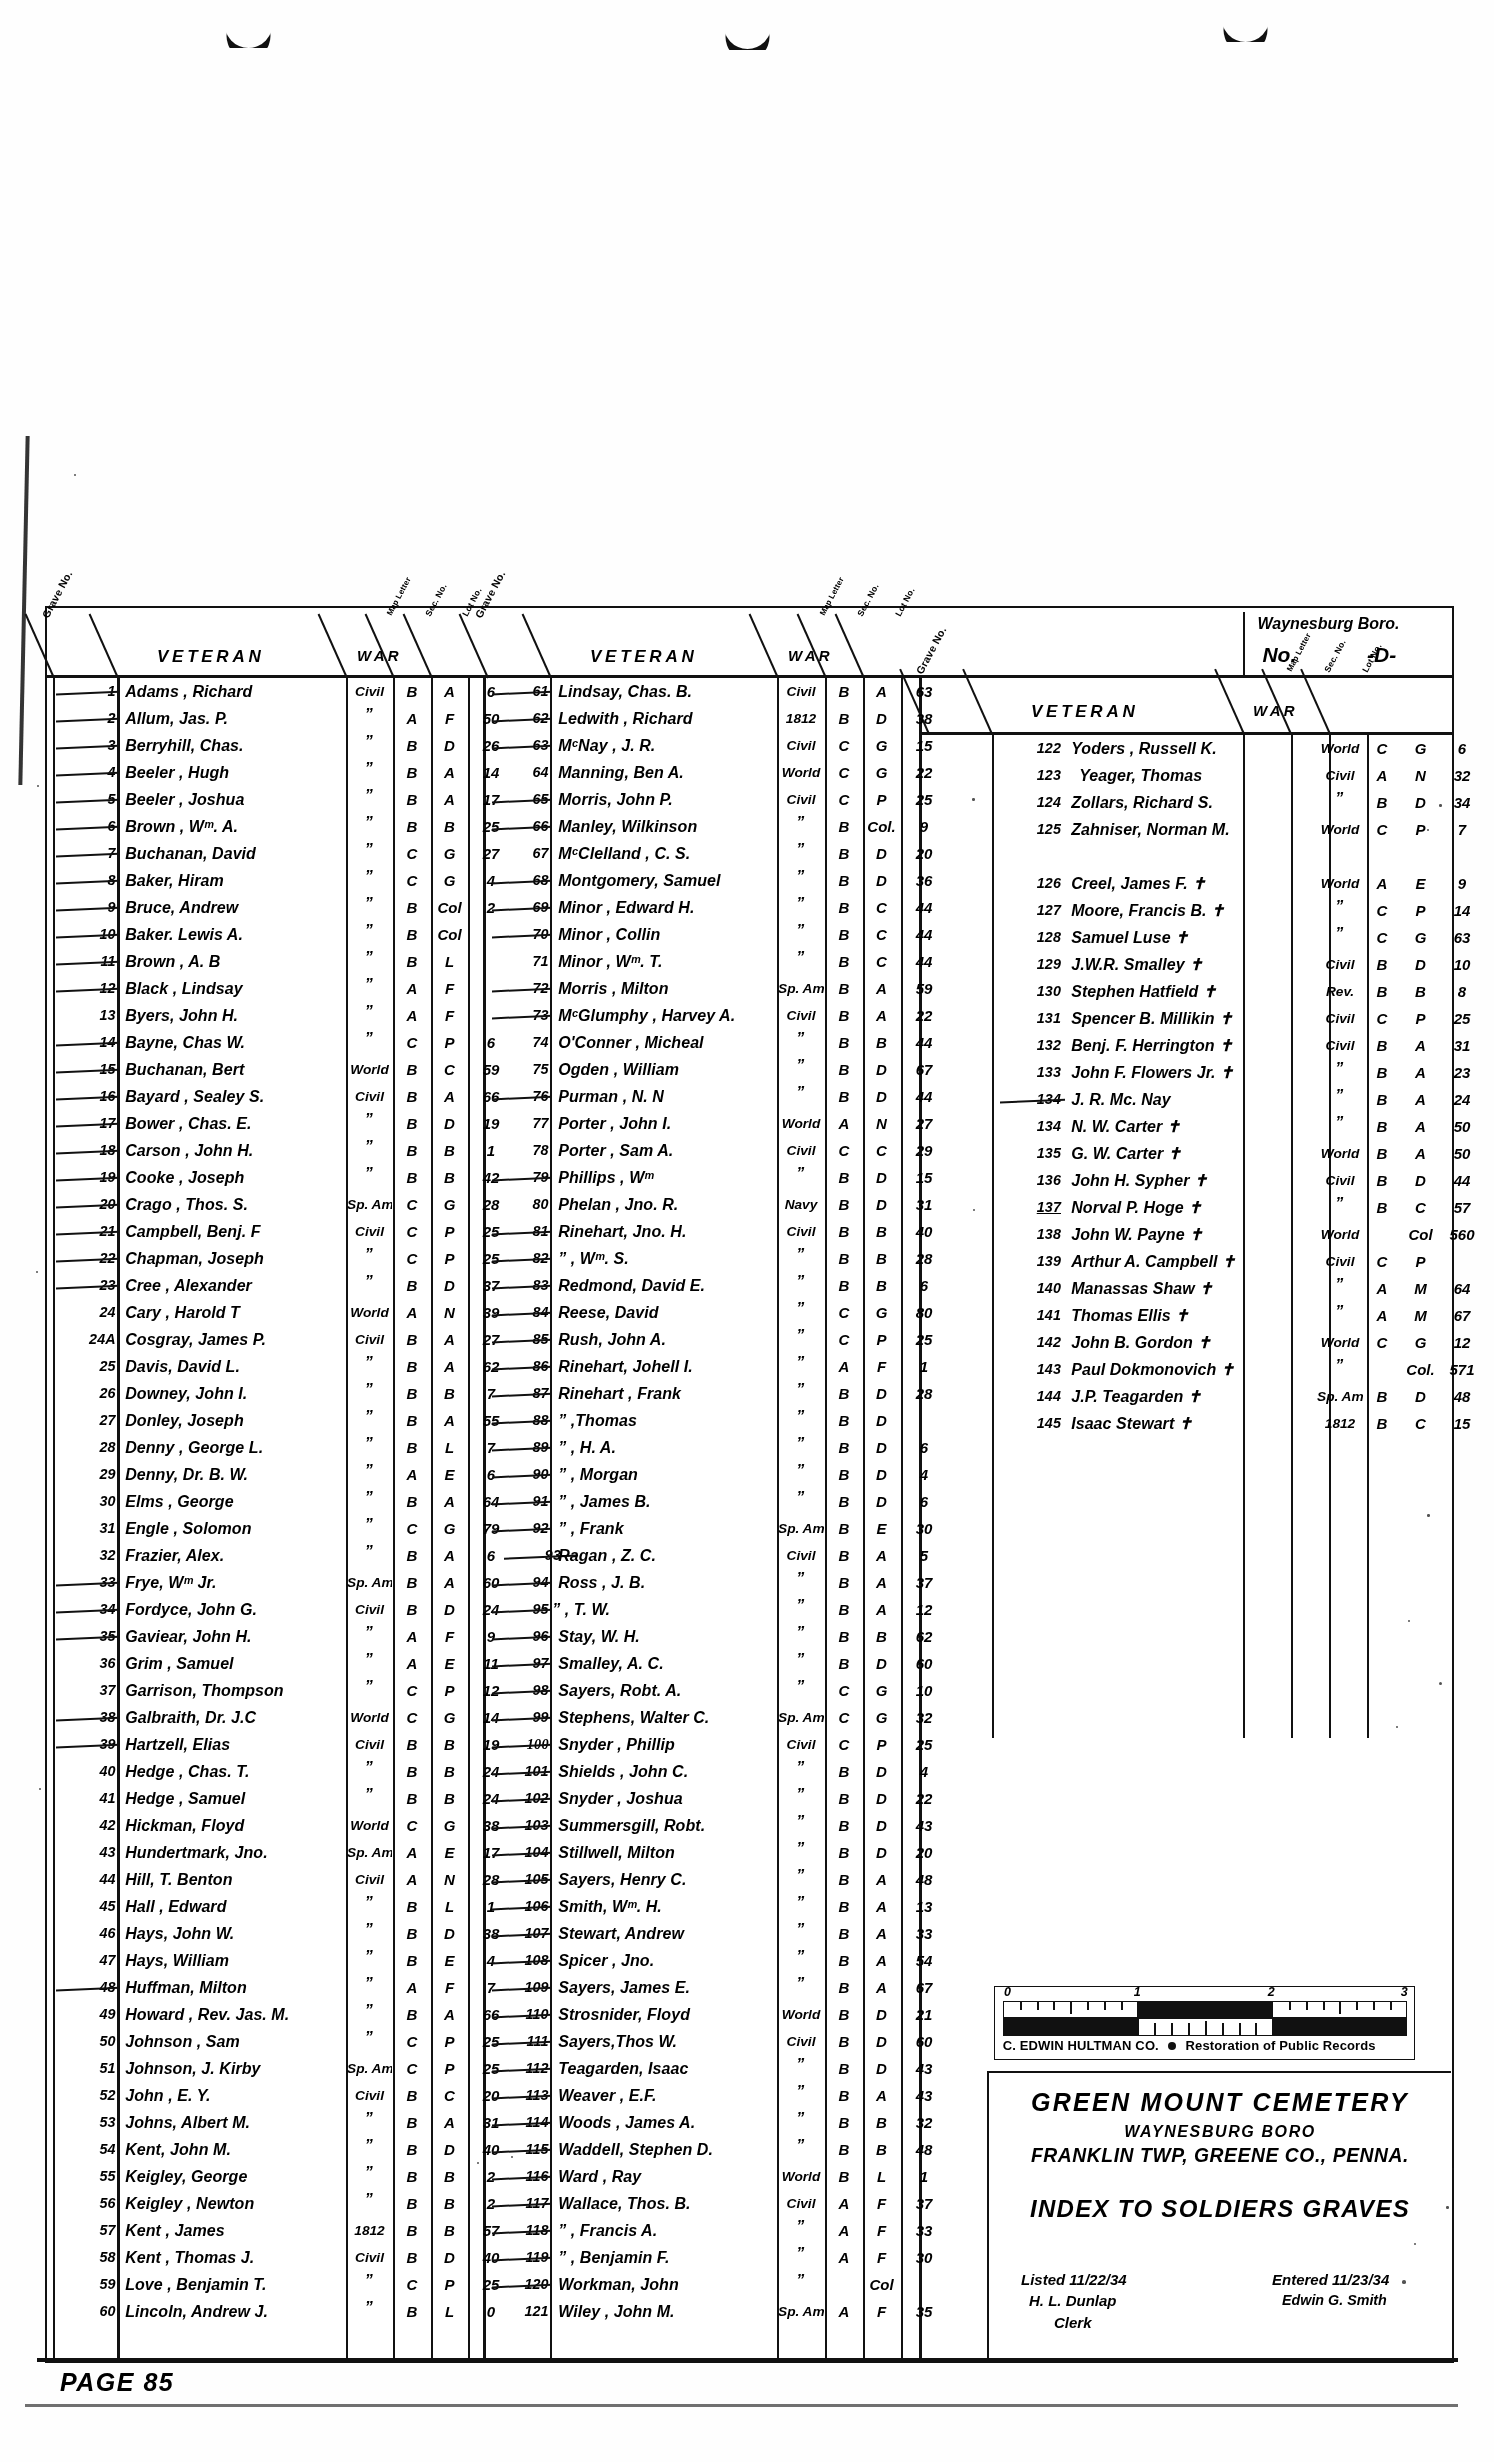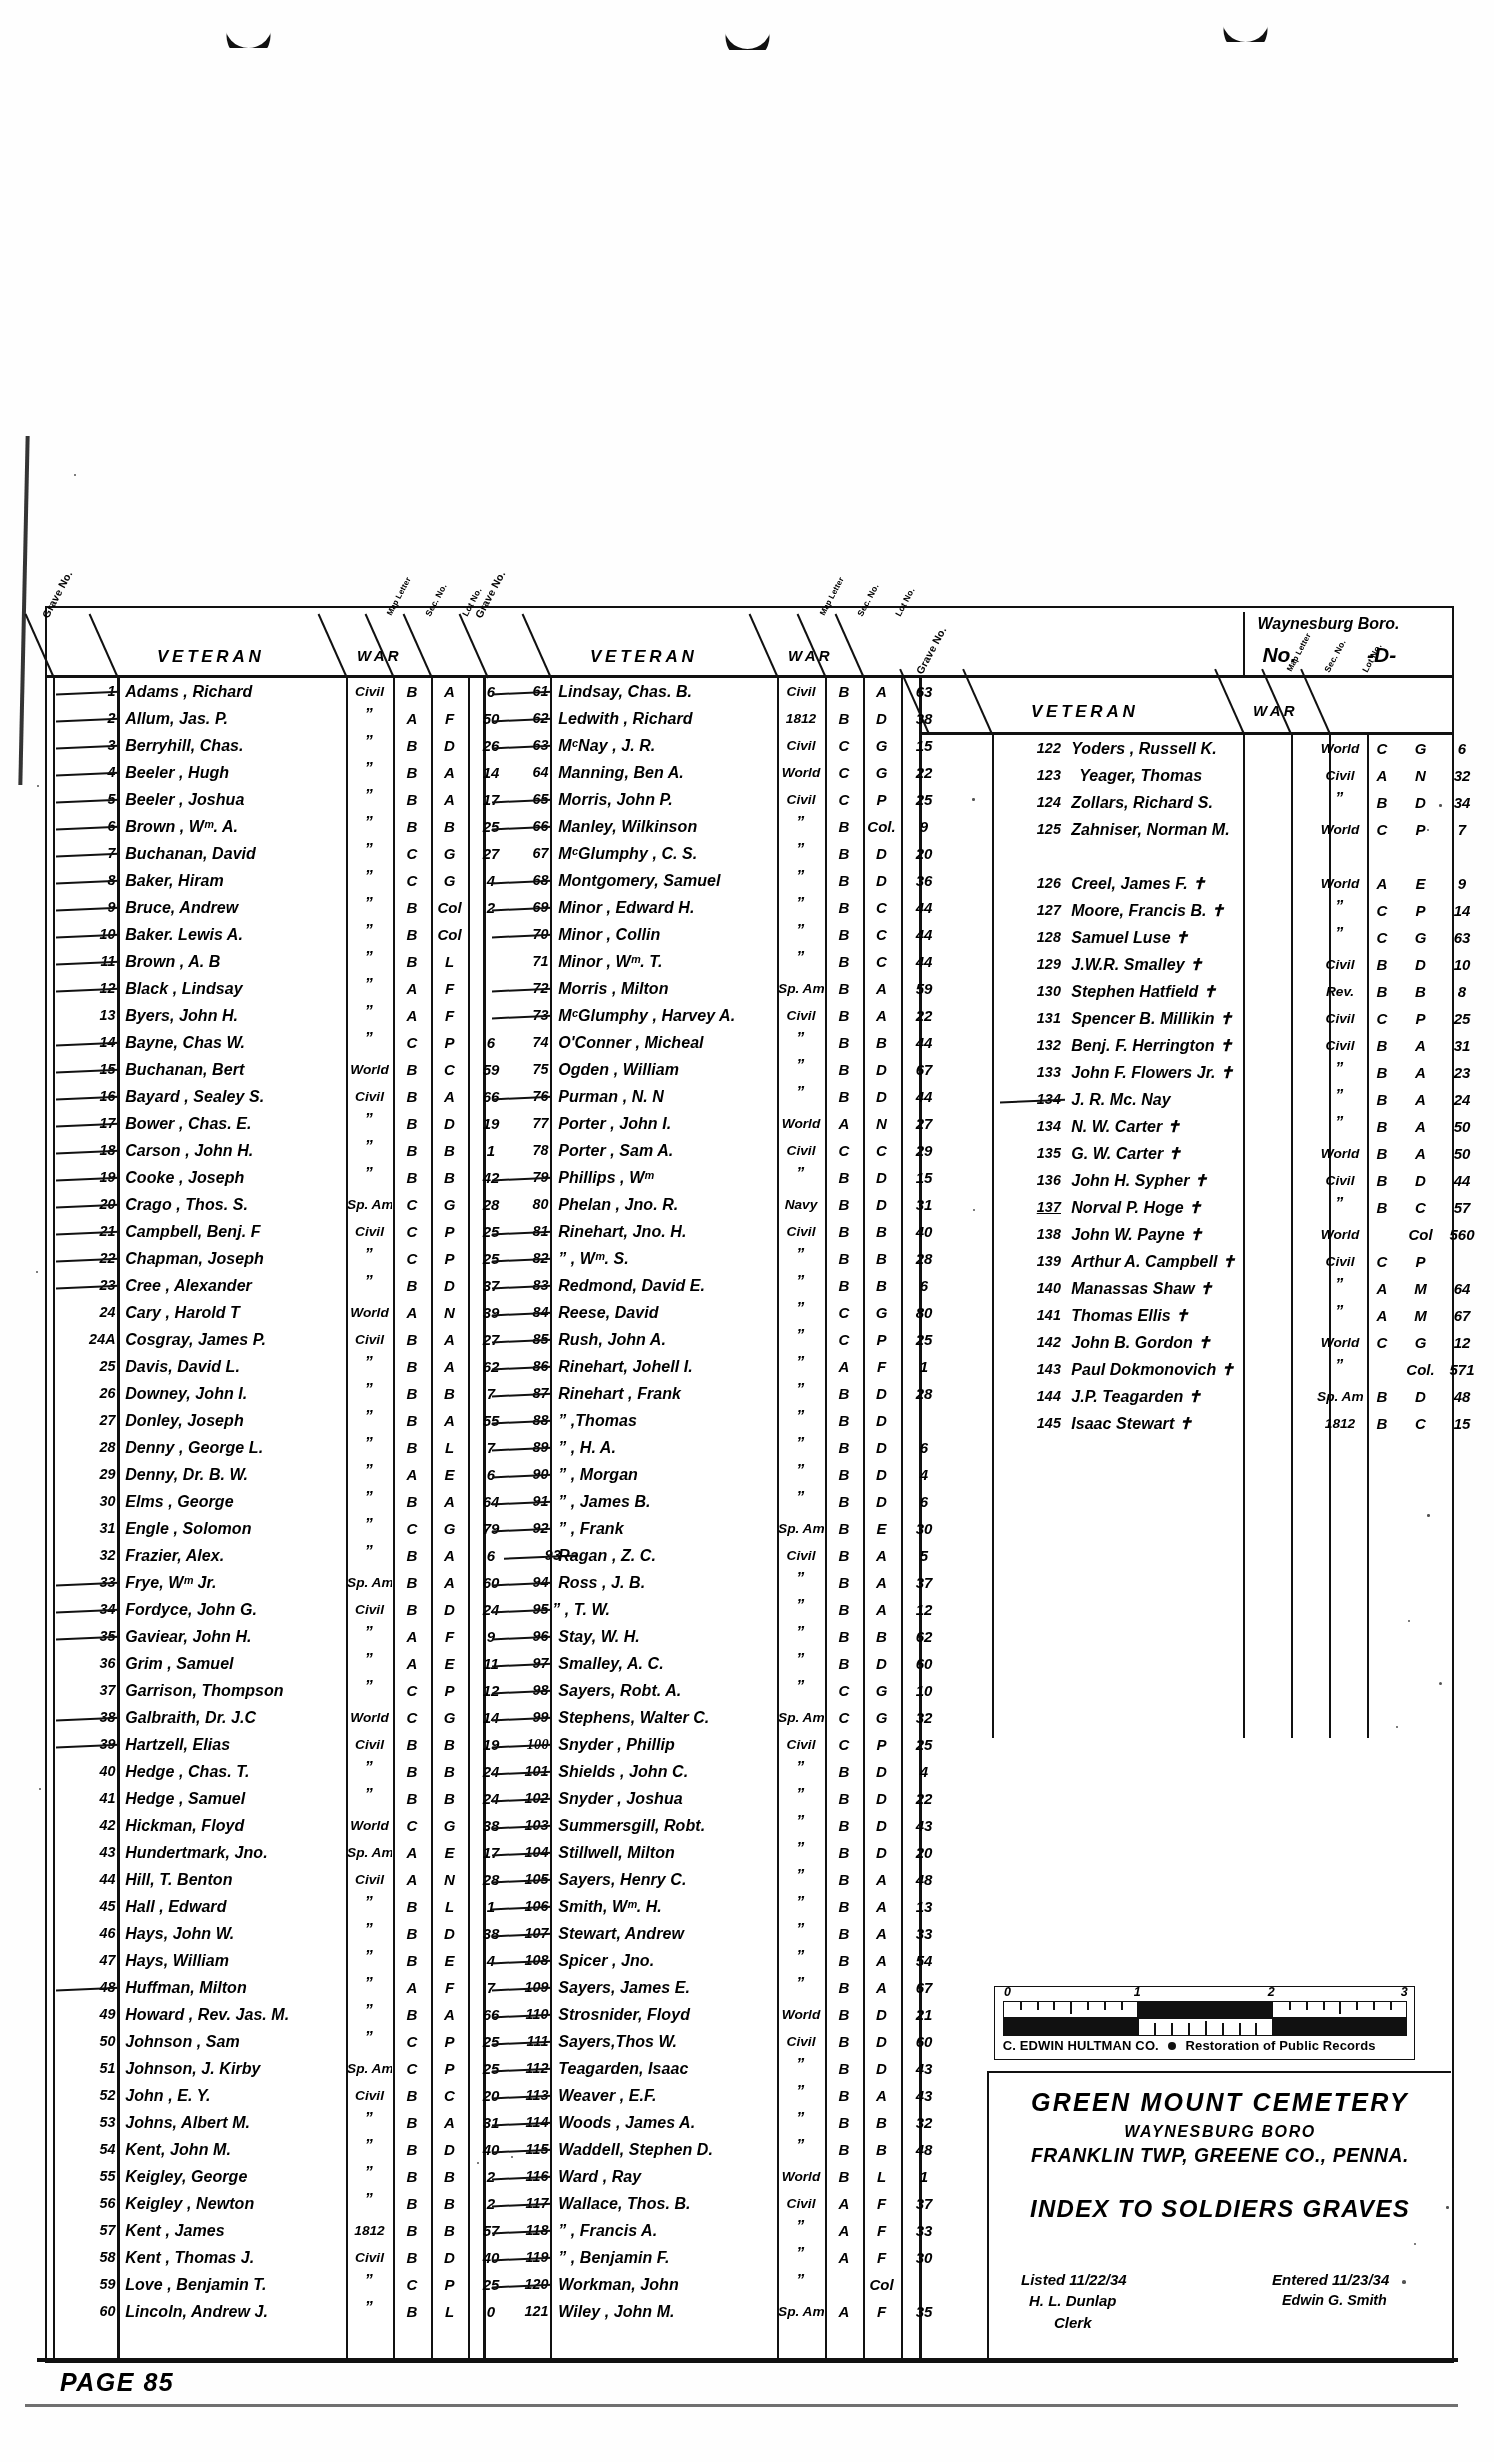--- a/index.html
+++ b/index.html
@@ -731,21 +731,21 @@
         <div class="row">
           <div class="c num strike" style="left: 8.7px; width: 57px; padding-right: 3.7px;">66</div>
           <div class="c name" style="left: 69px; width: 224px; padding-left: 6.2px;">Manley, Wilkinson</div>
           <div class="c war" style="left: 295px; width: 46px;"><span class="dit">”</span></div>
           <div class="c ml" style="left: 343px; width: 36px;">B</div>
           <div class="c sec" style="left: 381px; width: 35px;">Col.</div>
           <div class="c lot" style="left: 419px; width: 44px;">9</div>
         </div>
         <div class="row">
           <div class="c num" style="left: 8.7px; width: 57px; padding-right: 3.7px;">67</div>
-          <div class="c name" style="left: 69px; width: 224px; padding-left: 6.2px;">MᶜGlumphy , C. S.</div>
+          <div class="c name" style="left: 69px; width: 224px; padding-left: 6.2px;">MᶜClelland , C. S.</div>
           <div class="c war" style="left: 295px; width: 46px;"><span class="dit">”</span></div>
           <div class="c ml" style="left: 343px; width: 36px;">B</div>
           <div class="c sec" style="left: 381px; width: 35px;">D</div>
           <div class="c lot" style="left: 419px; width: 44px;">20</div>
         </div>
         <div class="row">
           <div class="c num strike" style="left: 8.7px; width: 57px; padding-right: 3.7px;">68</div>
           <div class="c name" style="left: 69px; width: 224px; padding-left: 6.2px;">Montgomery, Samuel</div>
           <div class="c war" style="left: 295px; width: 46px;"><span class="dit">”</span></div>
           <div class="c ml" style="left: 343px; width: 36px;">B</div>

